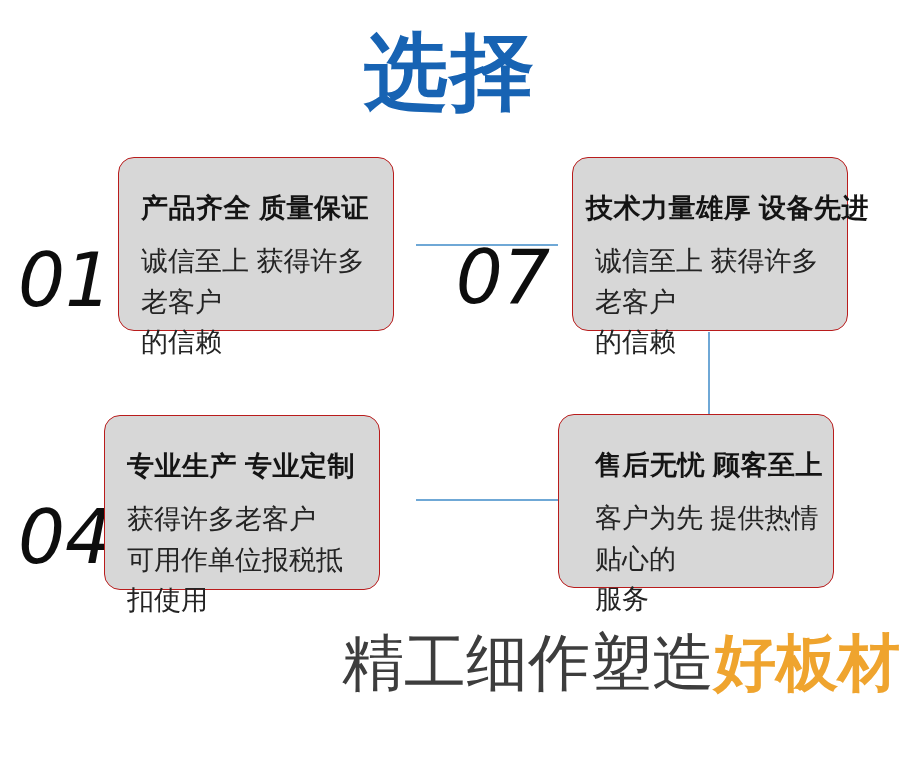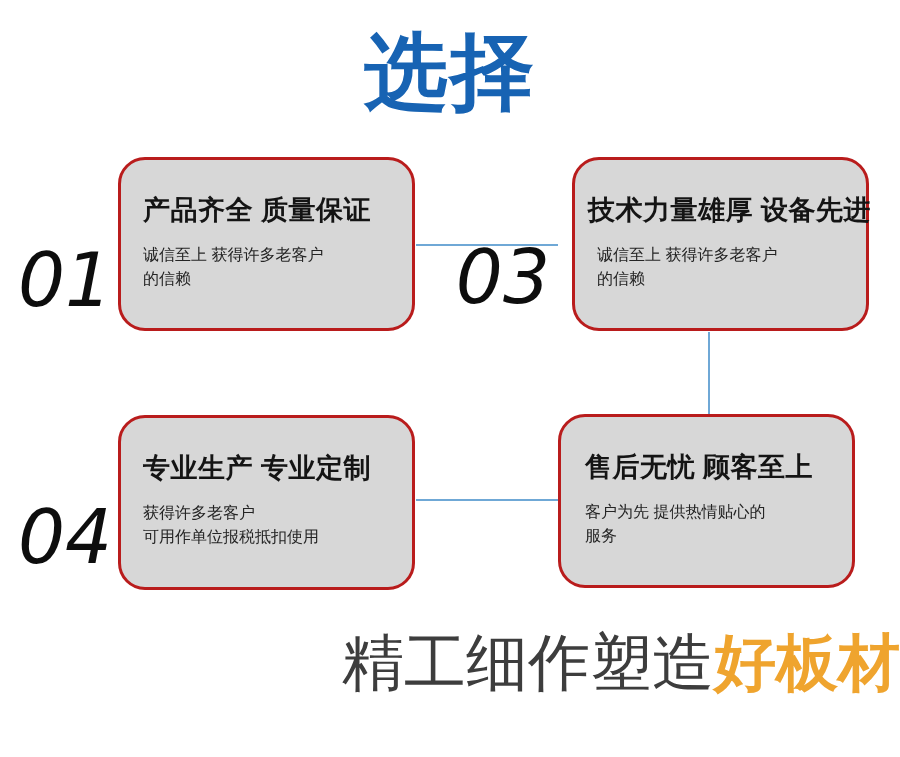--- a/index.html
+++ b/index.html
@@ -35,47 +35,47 @@
     font-weight: 500;
     color: #1763b3;
     letter-spacing: 6px;
     margin-left: 14px;
     padding-bottom: 5px;
   }
 
   
   .card {
     position: absolute;
-    width: 297px;
+    width: 276px;
     height: 174px;
     box-sizing: border-box;
     background: #d7d7d7;
-    border: 3px solid #b91c1c;
-    border-radius: 27px;
+    border: 1px solid #b91c1c;
+    border-radius: 16px;
     padding: 32px 10px 0 22px;
   }
   .card-title {
     font-size: 27px;
     font-weight: bold;
     color: #141414;
     white-space: nowrap;
     letter-spacing: 0.5px;
   }
   .card-body {
-    font-size: 16px;
+    font-size: 27px;
     color: #242424;
     margin-top: 15px;
     line-height: 1.5;
     white-space: pre-line;
   }
   .c01 { left: 118px; top: 157px; }
   .c02 { left: 572px; top: 157px; padding-left: 13px; }
   .c02 .card-body { margin-left: 9px; }
-  .c03 { left: 558px; top: 414px; padding-left: 24px; }
-  .c04 { left: 118px; top: 415px; height: 175px; }
+  .c03 { left: 558px; top: 414px; padding-left: 36px; }
+  .c04 { left: 104px; top: 415px; height: 175px; }
 
   
   .num {
     position: absolute;
     font-size: 74px;
     line-height: 1;
     font-style: italic;
     color: #0d0d0d;
     text-align: right;
     font-family: "DejaVu Sans", sans-serif;
@@ -122,21 +122,21 @@
     <span class="title-accent">选择</span>
   </div>
 
   <div class="num n01">01</div>
   <div class="card c01">
     <div class="card-title">产品齐全 质量保证</div>
     <div class="card-body">诚信至上 获得许多老客户
 的信赖</div>
   </div>
 
-  <div class="num n02">03</div>
+  <div class="num n02">07</div>
   <div class="card c02">
     <div class="card-title">技术力量雄厚 设备先进</div>
     <div class="card-body">诚信至上 获得许多老客户
 的信赖</div>
   </div>
 
   <div class="card c03">
     <div class="card-title">售后无忧 顾客至上</div>
     <div class="card-body">客户为先 提供热情贴心的
 服务</div>

